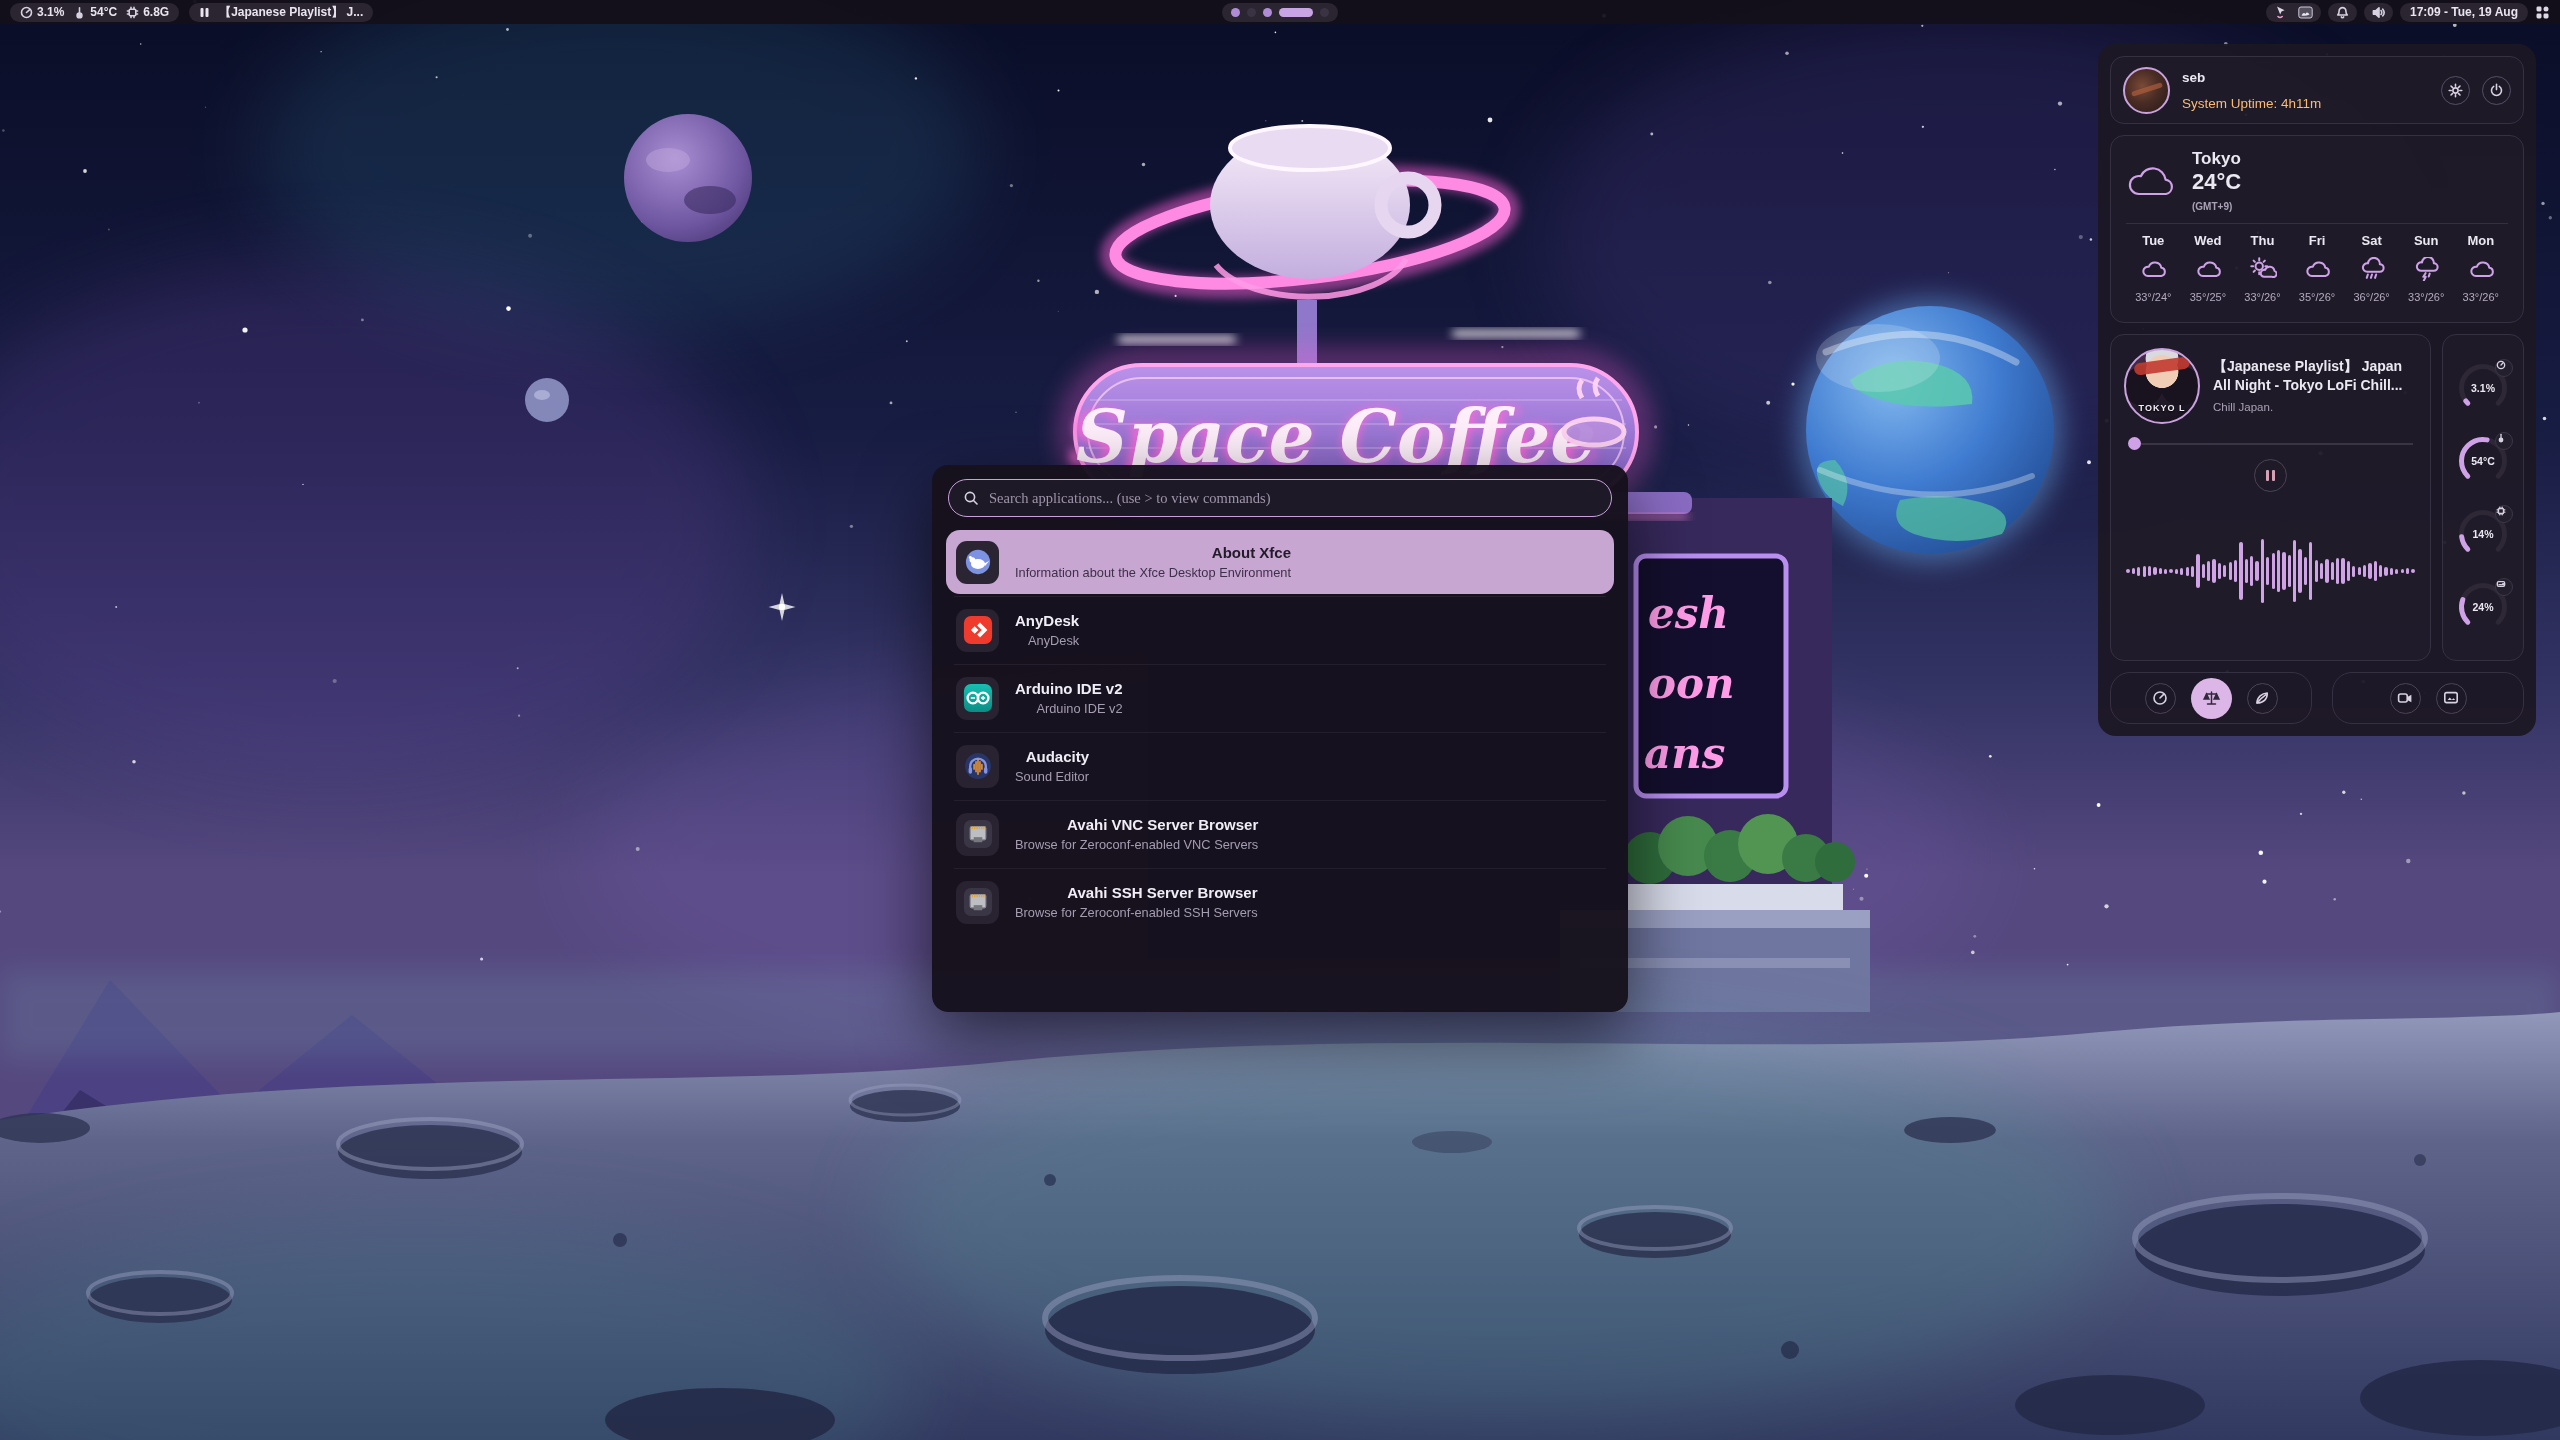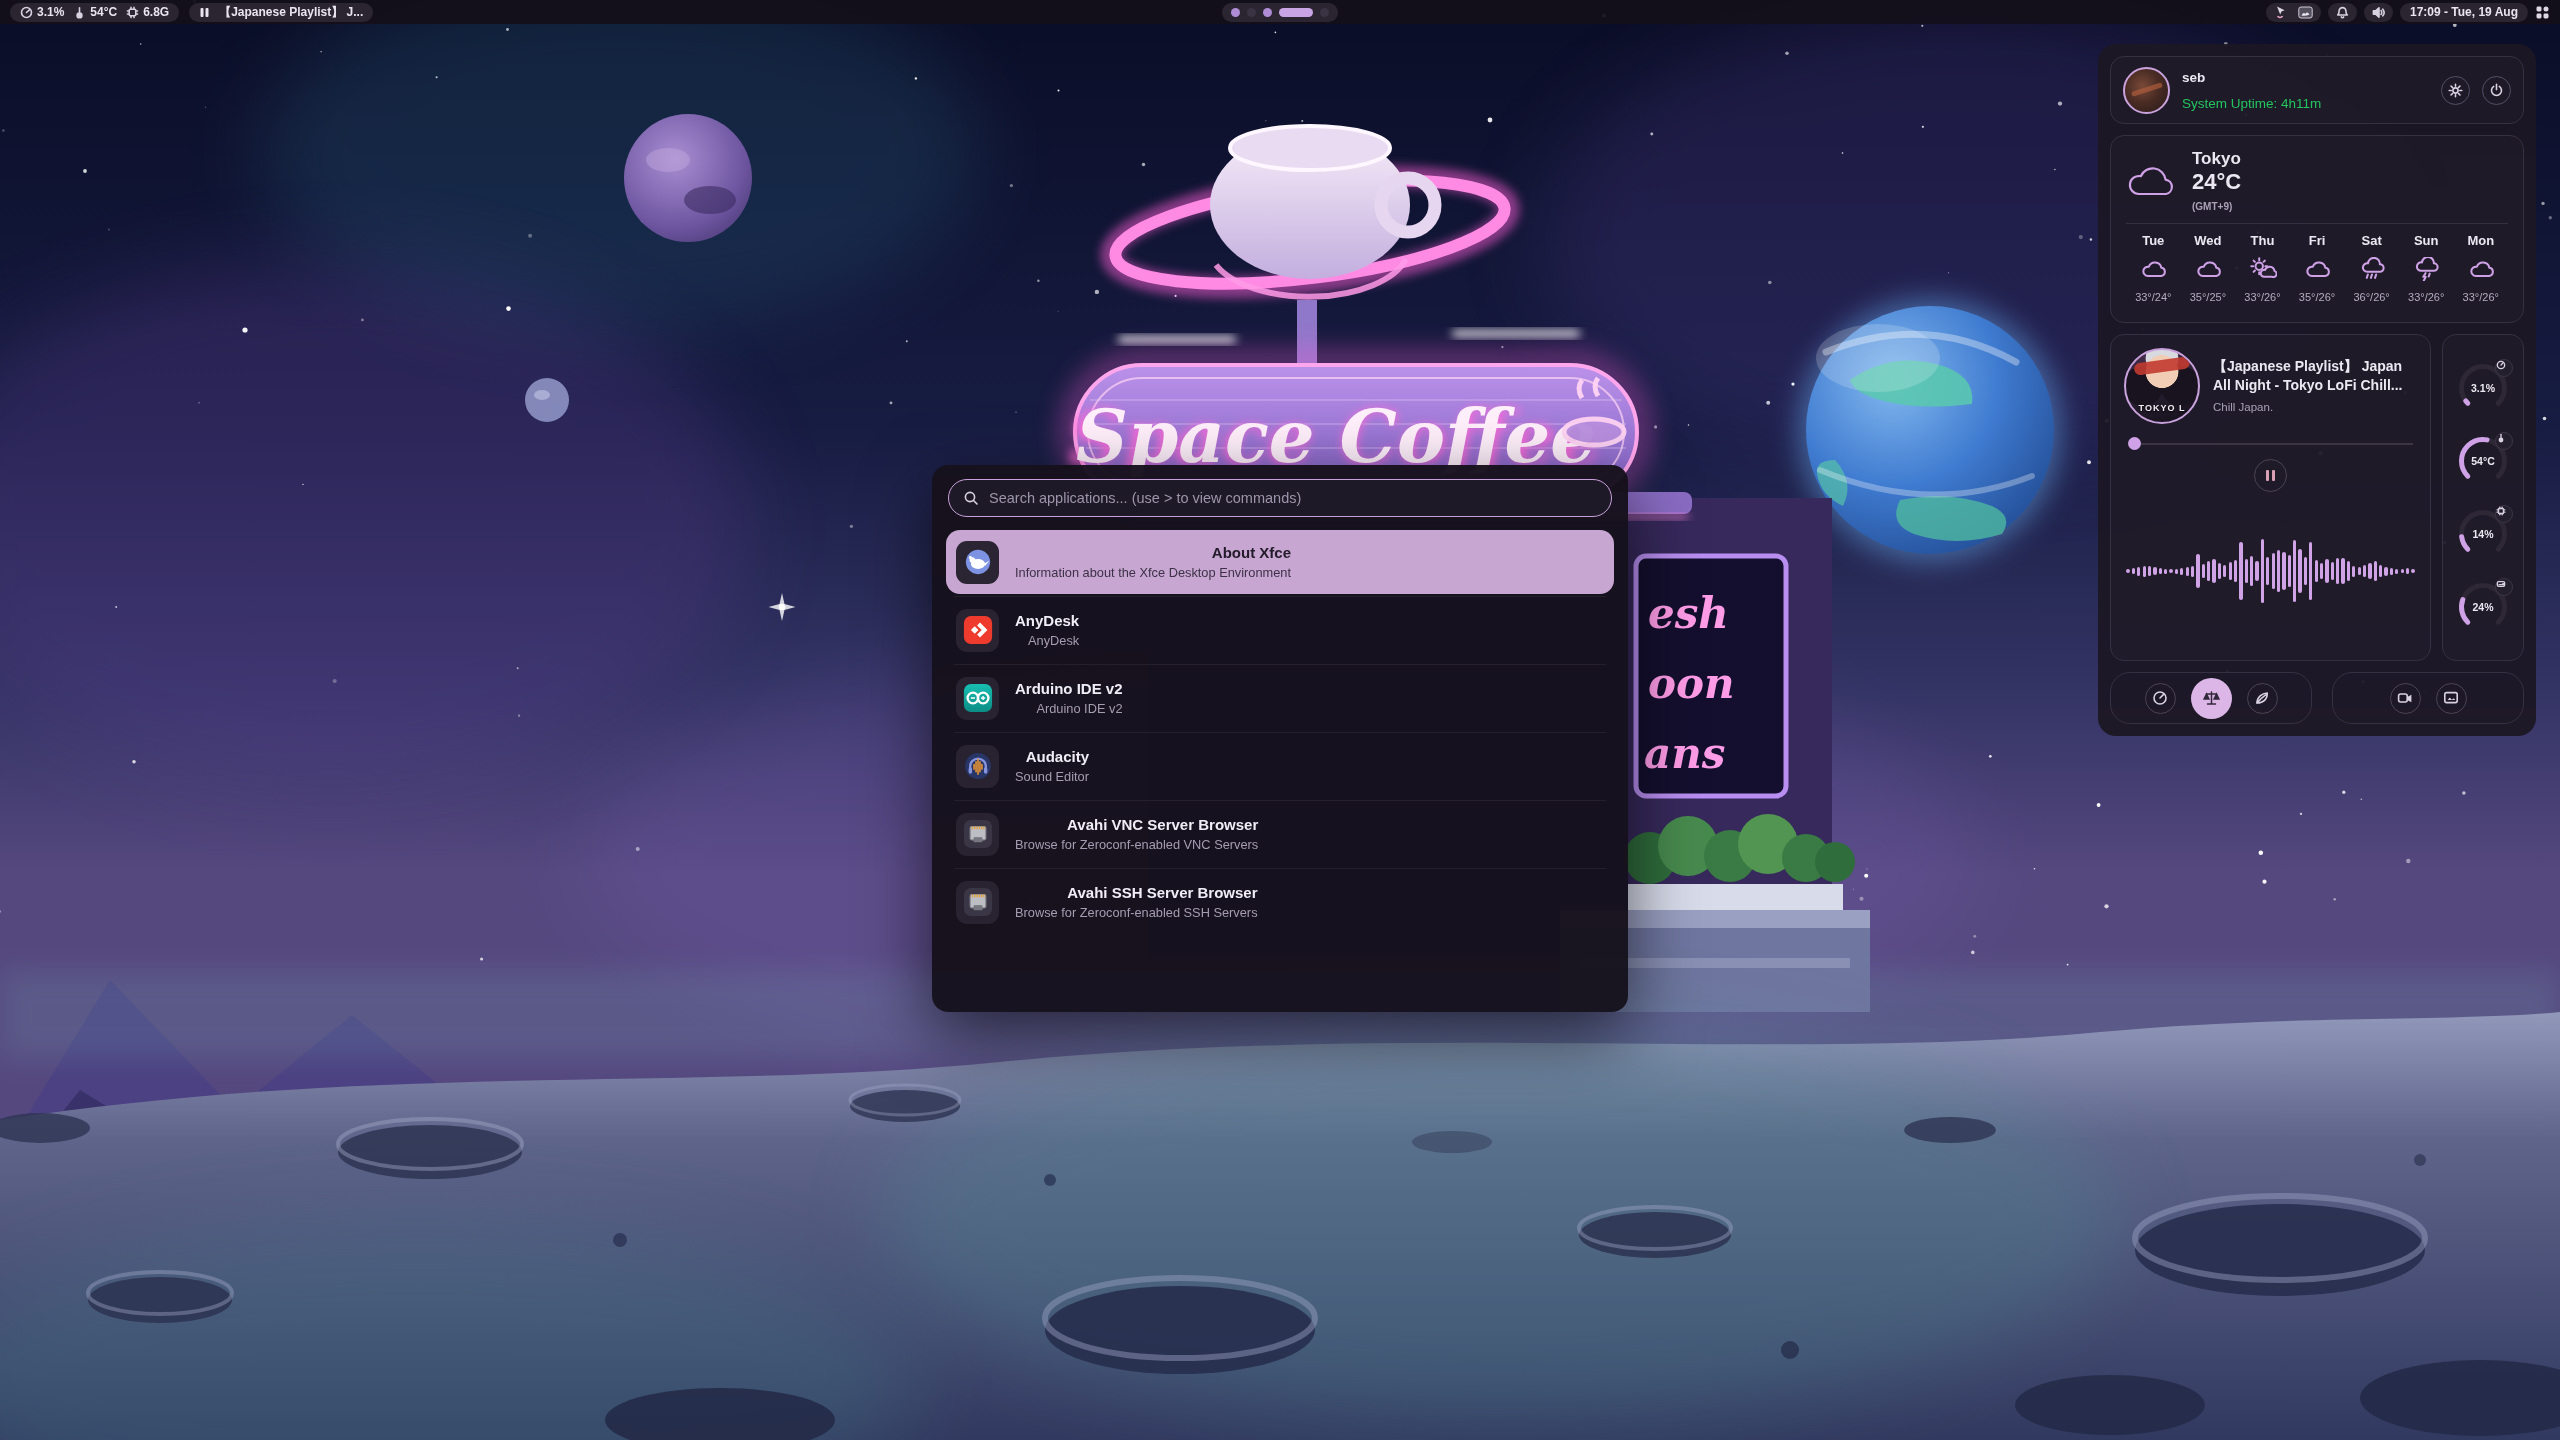--- a/index.html
+++ b/index.html
@@ -23,21 +23,21 @@
   .ws.active { width:34px; background:#c9a4e4; }
   #bar-right { margin-left:auto; display:flex; align-items:center; gap:7px; }
   .iconbtn-bar { height:19px; border-radius:10px; background:#2a2531; display:inline-flex; align-items:center; padding:0 8px; gap:10px; }
 
   
   #launcher { position:absolute; left:932px; top:465px; width:696px; height:547px; z-index:40;
     background:rgba(22,17,28,0.97); border-radius:16px; box-shadow:0 24px 70px rgba(0,0,0,0.6); padding-top:14px; }
   #search-wrap { margin:0 16px; height:38px; border:1.5px solid #c9a0dc; border-radius:19px; background:#1e1926;
     display:flex; align-items:center; gap:10px; padding:0 14px; }
   #search-wrap input { flex:1; background:transparent; border:none; outline:none; color:#fde047;
-    font-size:14.5px; font-family:Liberation Sans, sans-serif; }
+    font-size:14.5px; font-family:Liberation Serif, serif; }
   #search-wrap input::placeholder { color:#9d95ab; }
   #app-list { margin-top:13px; padding:0 14px;text-align:right; }
   .app-row { height:64px; margin-bottom:4px; border-radius:14px; display:flex; align-items:center; padding:0 10px; position:relative; }
   .app-row:not(.selected):not(:first-child)::before { content:""; position:absolute; top:-2px; left:8px; right:8px; height:1px; background:#251f2d; }
   .app-row.selected { background:#c8a6d2; }
   .tile { width:43px; height:43px; border-radius:11px; background:#282231; flex:0 0 auto;
     display:flex; align-items:center; justify-content:center; margin-right:16px; }
   .app-row.selected .tile { background:#2b2433; }
   .app-name { font-size:15px; font-weight:700; color:#f1edf6; line-height:1.25; }
   .app-desc { font-size:12.8px; color:#a59db2; margin-top:2px; }
@@ -47,21 +47,21 @@
   
   #sidepanel { position:absolute; left:2098px; top:44px; width:438px; height:692px; z-index:30;
     background:rgba(28,23,36,0.95); border-radius:18px; padding:12px; display:flex; flex-direction:column; gap:11px; }
   .card { border:1px solid #363043; border-radius:14px; background:rgba(255,255,255,0.015); }
   #user-card { height:68px; display:flex; align-items:center; gap:12px; padding:0 12px; }
   #avatar { width:47px; height:47px; border-radius:50%; border:2px solid #c9a2dd; flex:0 0 auto;
     background:radial-gradient(circle at 40% 40%, #7a4a38 0%, #4a2c24 45%, #241a18 100%); position:relative; overflow:hidden; }
   #avatar::after { content:""; position:absolute; left:6px; top:18px; width:32px; height:5px; background:#b2603e; opacity:.65; transform:rotate(-18deg); border-radius:3px; }
   #user-names { flex:1; min-width:0; }
   #user-name { font-size:13.5px; font-weight:700; }
-  #user-uptime { font-size:13.5px; color:#22c55e; margin-top:11px; }
+  #user-uptime { font-size:13.5px; color:#fdba74; margin-top:11px; }
   .circle-btn { width:29px; height:29px; border-radius:50%; border:1px solid #554e66; display:flex; align-items:center; justify-content:center; flex:0 0 auto; }
 
   #weather-card { height:188px; padding:13px 15px 9px; }
   #weather-head { display:flex; align-items:center; gap:14px; }
   #weather-city { font-size:17px; font-weight:700; }
   #weather-temp-row { display:flex; align-items:baseline; gap:6px;flex-direction:column; }
   #weather-temp { font-size:22px; font-weight:700; }
   #weather-tz { font-size:10px; font-weight:700; color:#aaa3b7; }
   #weather-div { height:1px; background:#353040; margin:11px 0 9px; }
   #forecast-row { display:flex; }

